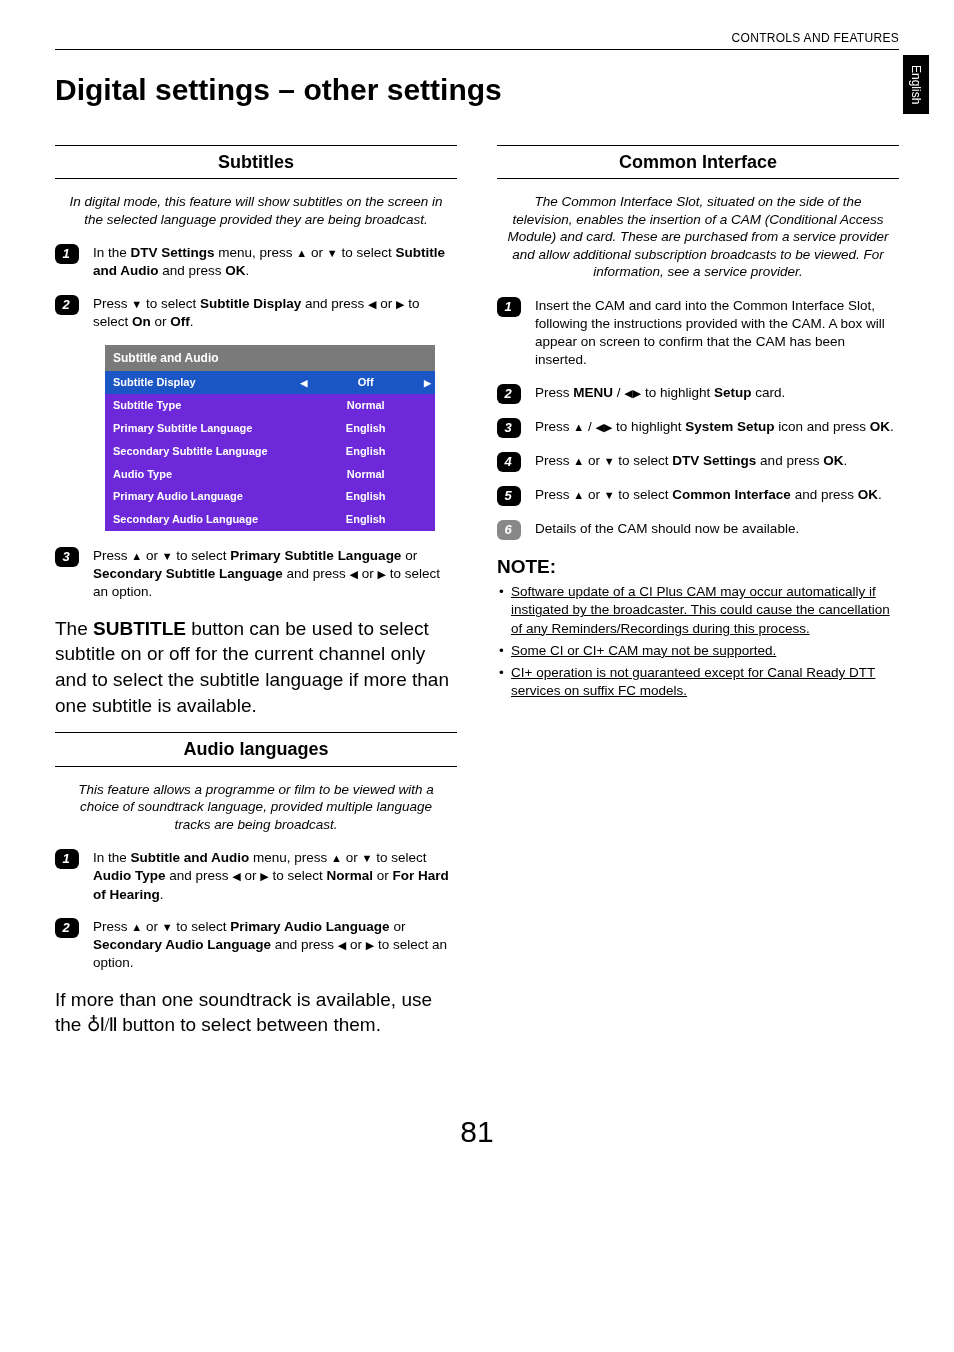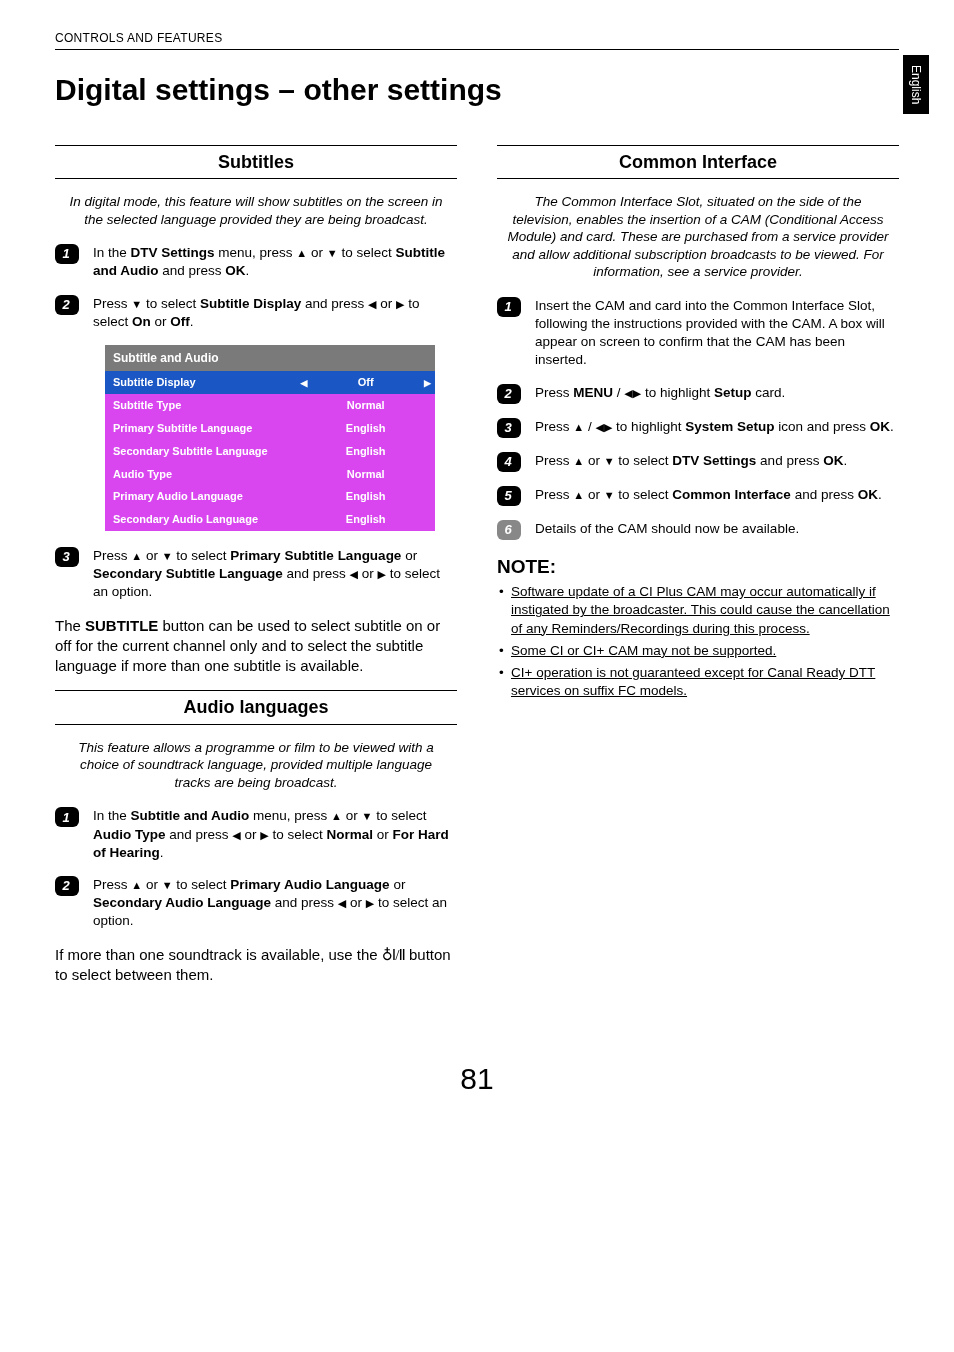--- a/index.html
+++ b/index.html
@@ -1,39 +1,39 @@
 <!DOCTYPE html>
 <html><head>
 <meta charset="utf-8">
 <style>
   * { box-sizing: border-box; margin: 0; padding: 0; }
   body { font-family: Arial, Helvetica, sans-serif; background: #fff; color: #000; width: 954px; margin: 0 auto; padding: 30px 55px 20px 55px; position: relative; font-size: 14px; line-height: 1.35; }
-  .header-row { display: flex; border-bottom: 1px solid #000; padding-bottom: 3px; margin-bottom: 20px; font-size: 12px; letter-spacing: 0.3px; }
+  .header-row { display: flex; justify-content: flex-end; border-bottom: 1px solid #000; padding-bottom: 3px; margin-bottom: 20px; font-size: 12px; letter-spacing: 0.3px; }
   .side-tab { position: absolute; right: 25px; top: 55px; background: #000; color: #fff; padding: 10px 5px; font-size: 12px; writing-mode: vertical-rl; text-orientation: mixed; }
   h1.page-title { font-size: 30px; font-weight: bold; margin-bottom: 28px; }
   .columns { display: flex; gap: 40px; }
   .col { flex: 1; min-width: 0; }
   .section-heading { text-align: center; font-weight: bold; font-size: 18px; border-top: 1px solid #000; border-bottom: 1px solid #000; padding: 4px 0; margin-bottom: 14px; margin-top: 6px; }
   .intro { font-style: italic; text-align: center; margin: 0 6px 16px 6px; font-size: 13.5px; line-height: 1.3; }
   .step { display: flex; gap: 14px; margin-bottom: 14px; }
   .step-num { width: 24px; height: 20px; background: #000; color: #fff; border-radius: 6px; font-weight: bold; font-size: 13px; display: flex; align-items: center; justify-content: center; flex-shrink: 0; font-style: italic; padding-right:2px; }
   .step-num.grey { background: #888; }
   .step-body { flex: 1; font-size: 13.5px; line-height: 1.35; }
   .step-body b { font-weight: bold; }
   .arrow { display: inline-block; font-size: 11px; vertical-align: baseline; }
   .menu-table { width: 330px; margin: 4px 0 16px 50px; border-collapse: collapse; font-size: 11px; }
   .menu-table th { background: #7a7a7a; color: #fff; text-align: left; padding: 5px 8px; font-weight: bold; font-size: 12px; }
   .menu-table td { padding: 4px 8px; color: #fff; }
   .menu-table tr.hl td { background: #1a56c4; font-weight: bold; }
-  .menu-table tr.norm td { background: #d946ef; font-weight: bold; }
+  .menu-table tr.norm td { background: #6d28d9; font-weight: bold; }
   .menu-table td.label { width: 58%; }
   .menu-table td.value { text-align: center; position: relative; }
   .sel-left, .sel-right { position: absolute; top: 50%; transform: translateY(-50%); font-size: 9px; }
   .sel-left { left: 4px; } .sel-right { right: 4px; }
-  p.para { font-size: 15px; margin-bottom: 14px; line-height: 1.35; }
+  p.para { font-size: 19px; margin-bottom: 14px; line-height: 1.35; }
   .note-head { font-weight: bold; font-size: 19px; margin-top: 4px; margin-bottom: 4px; }
   ul.notes { list-style: none; padding: 0; }
   ul.notes li { position: relative; padding-left: 14px; font-size: 13.5px; line-height: 1.35; margin-bottom: 4px; text-decoration: underline; }
   ul.notes li::before { content: "•"; position: absolute; left: 2px; top: 0; }
   .page-num { text-align: center; font-size: 30px; margin-top: 60px; }
   .audio-icon { display:inline-block; font-family: serif; letter-spacing:-1px; }
 </style>
 </head>
 <body>
 

